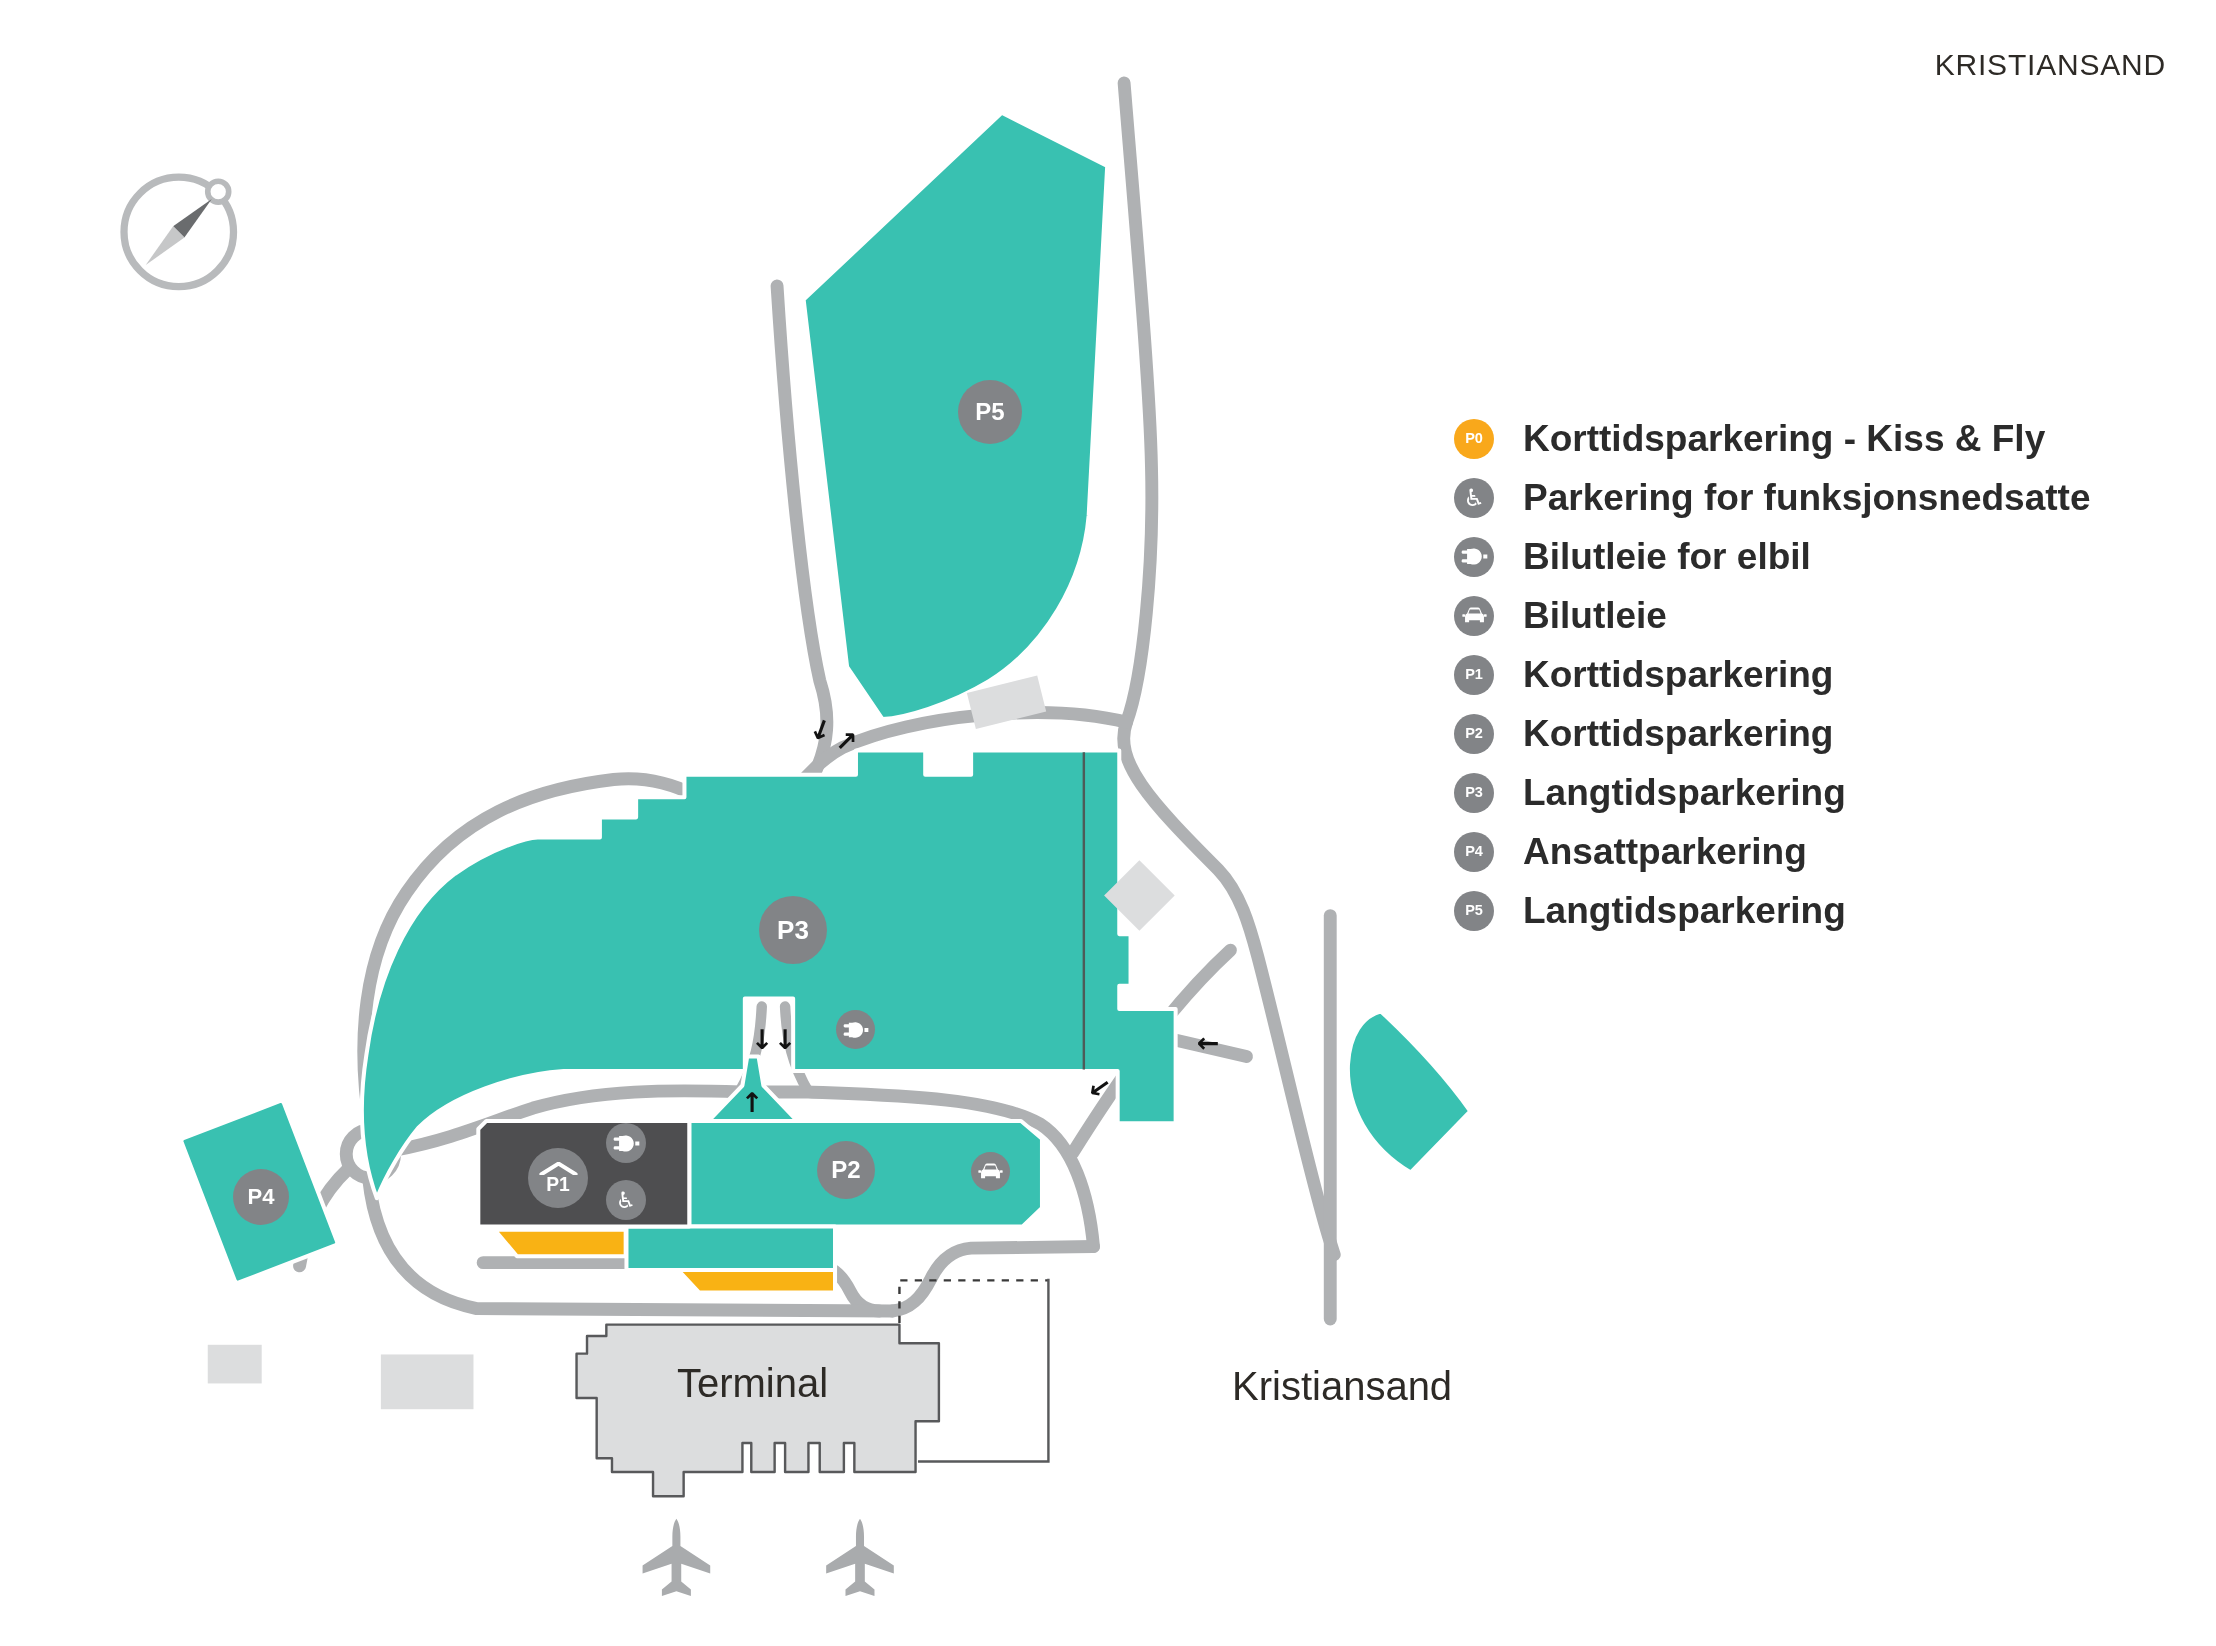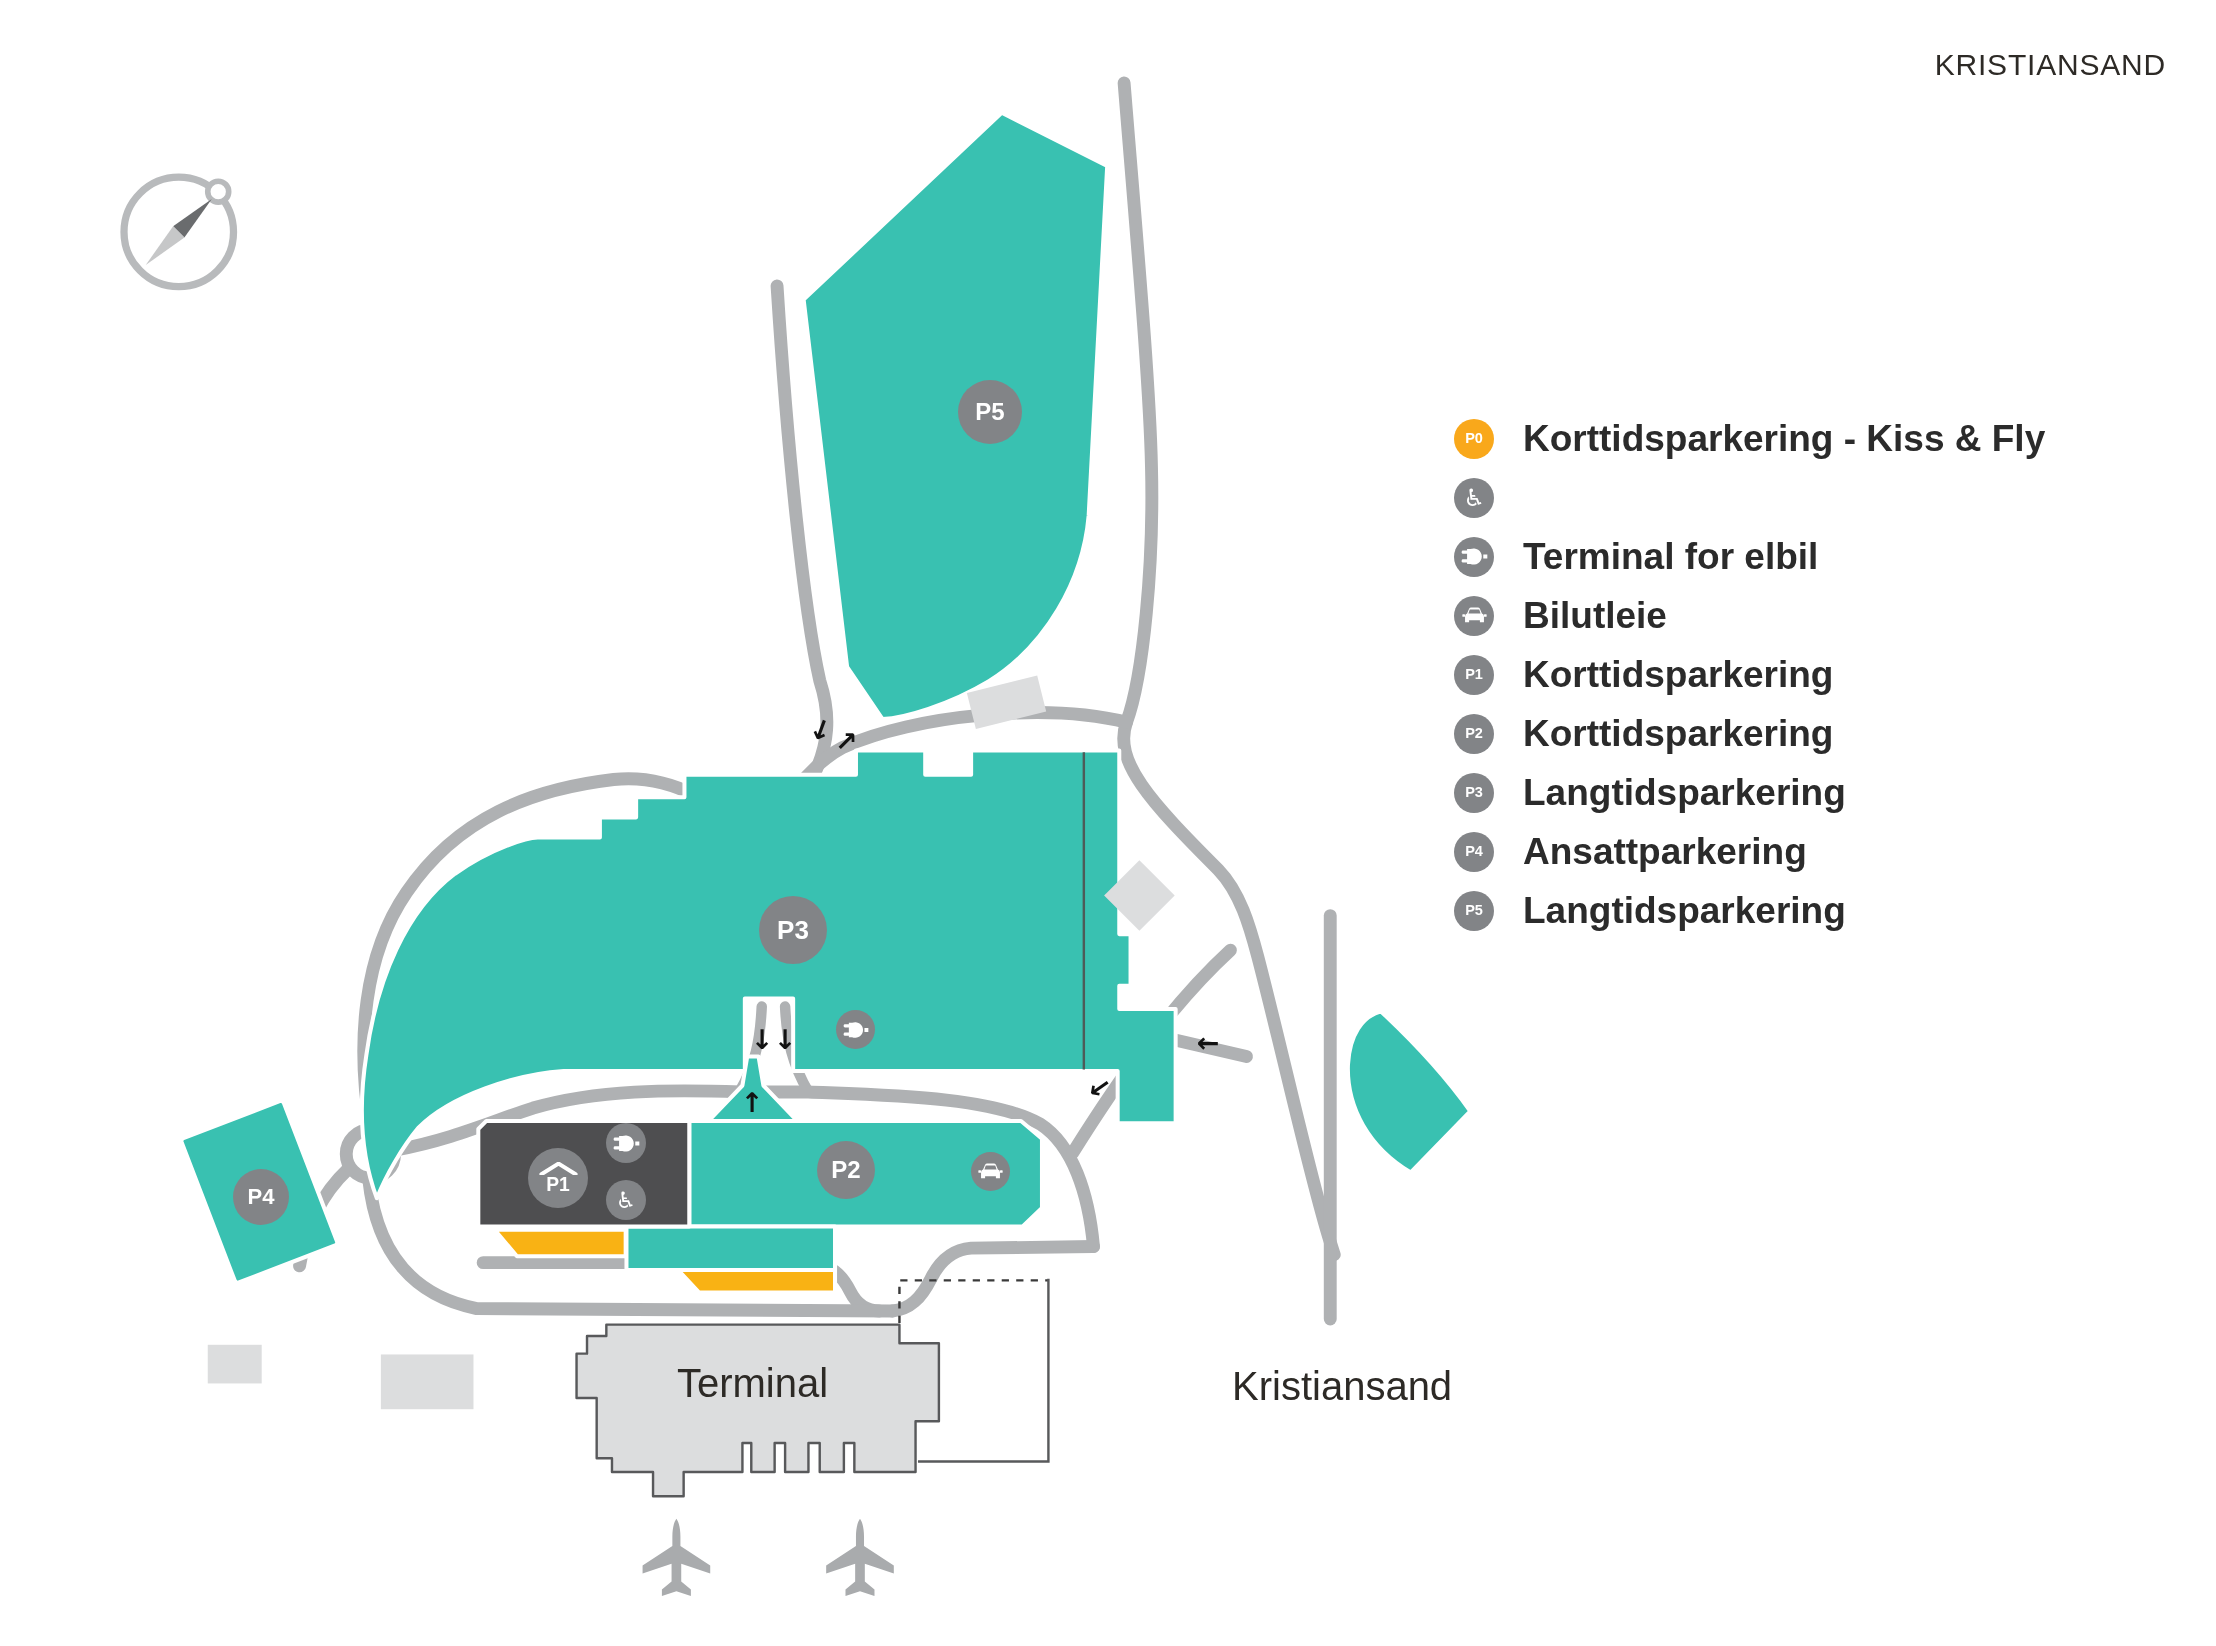--- a/index.html
+++ b/index.html
@@ -177,28 +177,29 @@
     <div class="lrow">
       <span class="lbadge orange">
           <span>P0</span>
         </span>
       <span class="llabel">Korttidsparkering - Kiss &amp; Fly</span>
     </div>
     <div class="lrow">
       <span class="lbadge">
           <span class="glyph">♿</span>
         </span>
+      <span class="llabel">Parkering for funksjonsnedsatte</span>
     </div>
     <div class="lrow">
       <span class="lbadge">
           <svg width="27" height="27" viewBox="0 0 34 34">
             <use href="#i-plug"></use>
           </svg>
         </span>
-      <span class="llabel">Terminal for elbil</span>
+      <span class="llabel">Bilutleie for elbil</span>
     </div>
     <div class="lrow">
       <span class="lbadge">
           <svg width="27" height="27" viewBox="0 0 34 34">
             <use href="#i-car"></use>
           </svg>
         </span>
       <span class="llabel">Bilutleie</span>
     </div>
     <div class="lrow">

